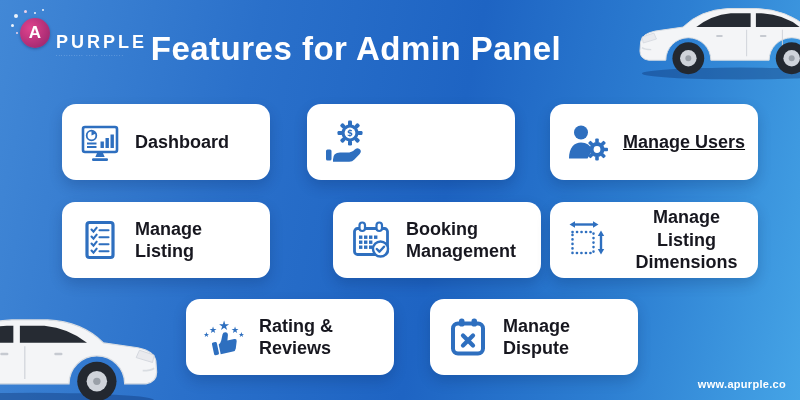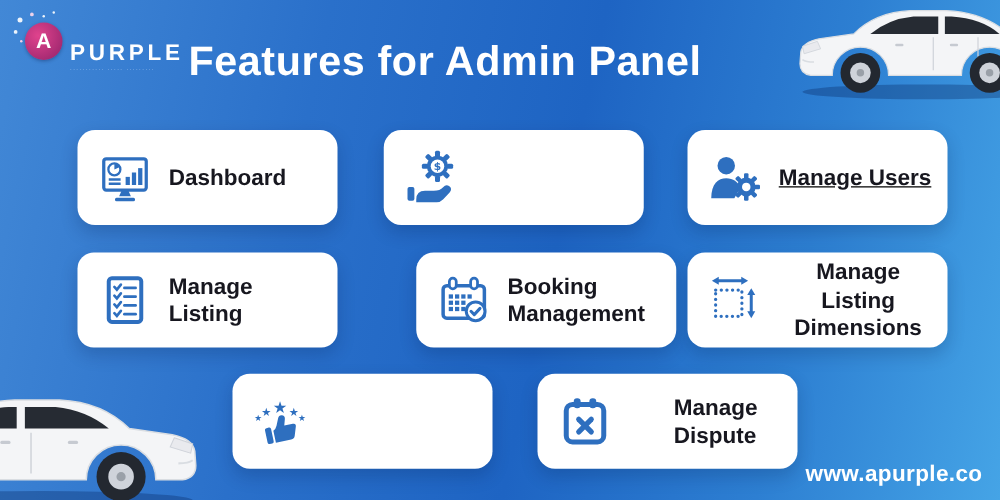--- a/index.html
+++ b/index.html
@@ -37,21 +37,21 @@
     position:absolute;width:208px;height:76px;background:#fff;border-radius:14px;
     box-shadow:0 6px 14px rgba(0,25,70,.20);
     display:flex;align-items:center;padding:0 8px 0 16px;box-sizing:border-box;
   }
   .card .icn{flex:0 0 auto;margin-right:13px;}
   .card .lbl{
     color:#17171f;font-size:18px;font-weight:600;line-height:1.25;
     max-width:128px;
   }
   
-  .site{position:absolute;right:14px;bottom:10px;color:#fff;font-size:18px;font-weight:bold;letter-spacing:.3px;}
+  .site{position:absolute;right:14px;bottom:10px;color:#fff;font-size:11px;font-weight:bold;letter-spacing:.3px;}
   
   .car{position:absolute;}
   .car-tr{width:212px;top:-10px;right:-46px;}
   .car-bl{width:262px;left:-98px;bottom:-12px;}
 </style>
 </head>
 <body>
 
 <div class="stage">
 
@@ -191,23 +191,24 @@
         <text x="11" y="17.5" font-size="9">★</text>
         <text x="33" y="17.5" font-size="9">★</text>
         <text x="4.5" y="21.5" font-size="7">★</text>
         <text x="39.5" y="21.5" font-size="7">★</text>
       </g>
       <g transform="translate(8,20) rotate(-12)" fill="#2e6fbf">
         <rect x="0" y="8" width="5" height="13" rx="1.5"></rect>
         <path d="M6.5,21 h12.5 q2.6,0 3.4,-2.4 l2.4,-7 q.8,-2.6 -1.9,-2.6 h-7 l1.6,-5.2 q.6,-2.6 -1.9,-3.3 q-2.3,-.6 -3.3,1.7 l-2.5,5.6 q-1.2,2.6 -3.3,3.4 Z"></path>
       </g>
     </svg>
-  </div>
-
-  <div class="card" style="left:430px;top:299px;gap:36px;">
+    <span class="lbl">Rating &amp; Reviews</span>
+  </div>
+
+  <div class="card" style="left:430px;top:299px;">
     <svg class="icn" width="44" height="44" viewBox="0 0 44 44">
       <rect x="7" y="8.5" width="30" height="30" rx="5" fill="#fff" stroke="#2e6fbf" stroke-width="4"></rect>
       <rect x="13" y="3.5" width="5.5" height="8" rx="2.6" fill="#2e6fbf"></rect>
       <rect x="25.5" y="3.5" width="5.5" height="8" rx="2.6" fill="#2e6fbf"></rect>
       <g stroke="#2e6fbf" stroke-width="4.2" stroke-linecap="round">
         <line x1="17" y1="20.5" x2="27" y2="30.5"></line>
         <line x1="27" y1="20.5" x2="17" y2="30.5"></line>
       </g>
     </svg>
     <span class="lbl">Manage Dispute</span>

